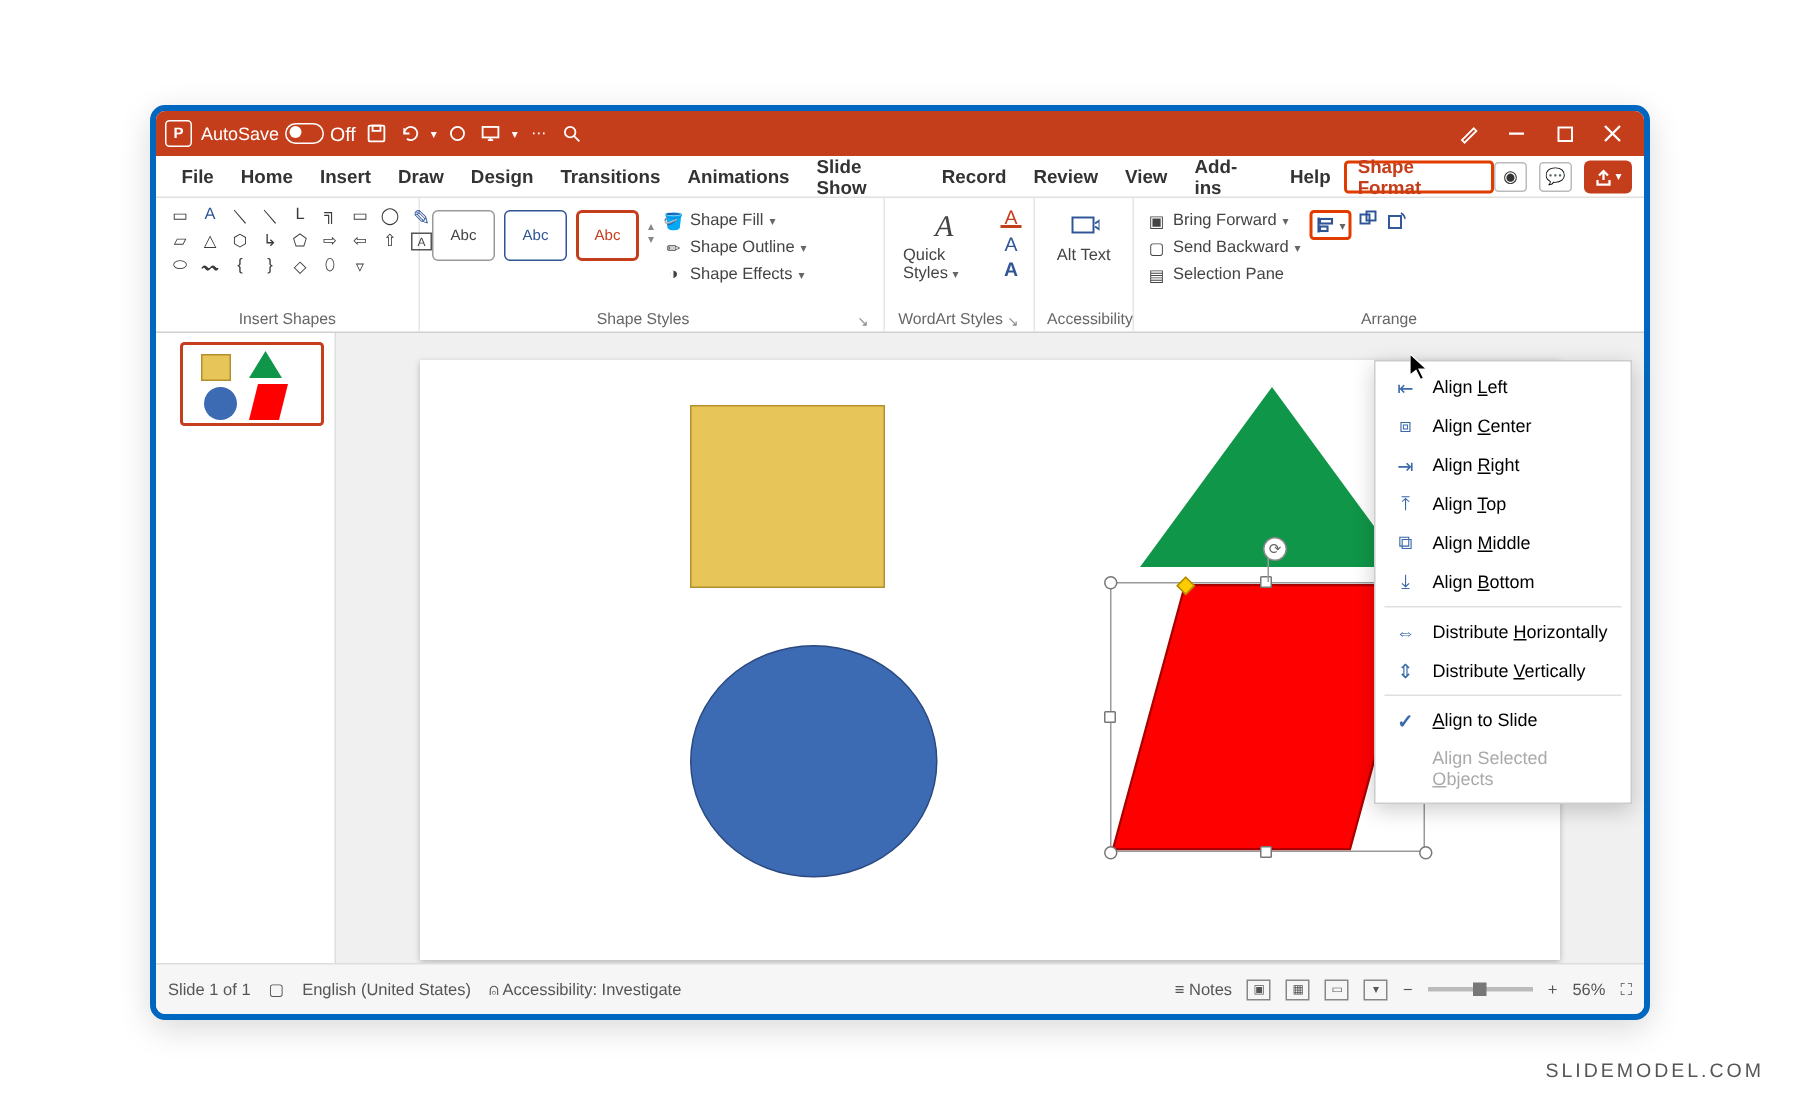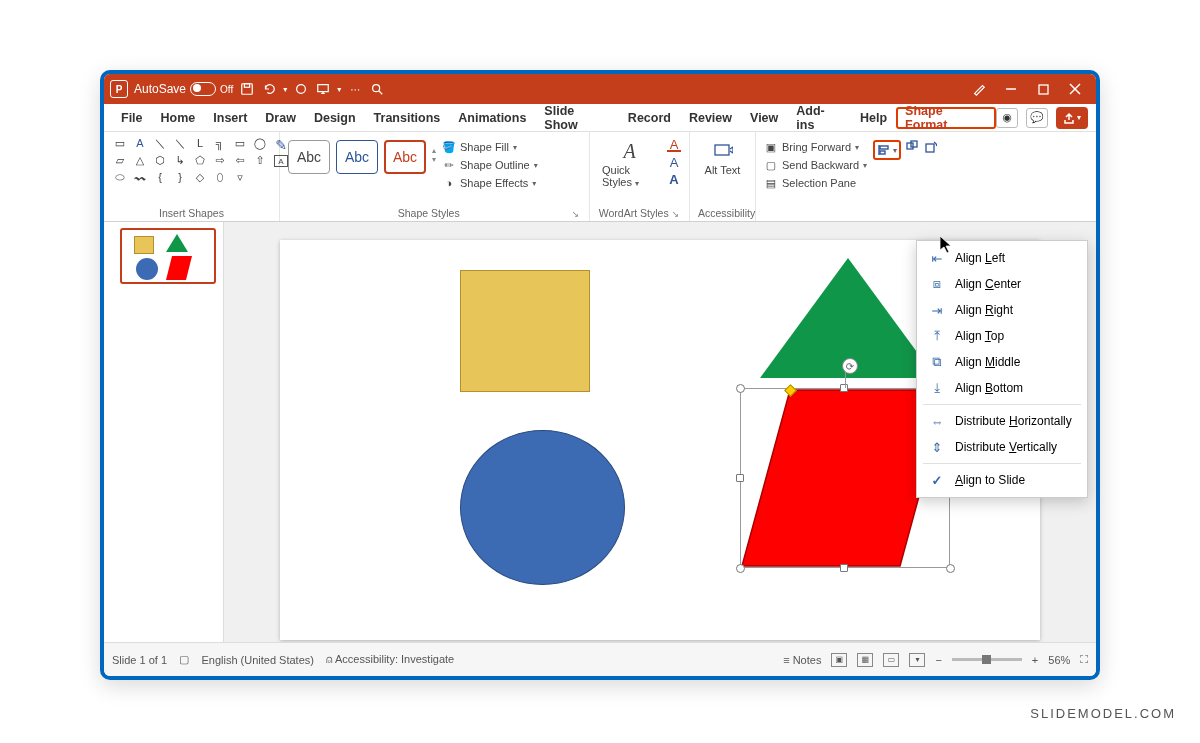--- a/index.html
+++ b/index.html
@@ -24,21 +24,21 @@
   .menubar .right-icons { display:flex; gap:8px; align-items:center; }
   .ri-box { width:22px; height:20px; border:1px solid #bbb; border-radius:3px; display:flex; align-items:center; justify-content:center; font-size:11px;}
   .share-btn { background:#c43e1c; color:#fff; width:32px; height:22px; border-radius:4px; display:flex; align-items:center; justify-content:center; gap:2px; font-size:11px;}
   
   .ribbon { height: 90px; background:#fff; border-bottom:1px solid #d0d0d0; display:flex; font-size:11px; color:#444; position:relative; }
   .ribbon-group { border-right:1px solid #e6e6e6; padding:4px 8px 2px 8px; display:flex; flex-direction:column; }
   .ribbon-group .g-body { flex:1; display:flex; gap:6px; align-items:flex-start; }
   .ribbon-group .g-label { text-align:center; color:#666; font-size:10.5px; padding-top:2px; }
   .shape-gallery { display:grid; grid-template-columns: repeat(8, 16px); grid-auto-rows:14px; gap:3px 4px; }
   .sg-cell { width:16px; height:14px; display:flex; align-items:center; justify-content:center; color:#3b3b3b; }
-  .style-swatch { width:42px; height:34px; border:1px solid #999; border-radius:4px; display:flex; align-items:center; justify-content:center; font-size:14px; margin-top:4px;}
+  .style-swatch { width:42px; height:34px; border:1px solid #999; border-radius:4px; display:flex; align-items:center; justify-content:center; font-size:10px; margin-top:4px;}
   .style-swatch.orange { border:2px solid #c43e1c; color:#c43e1c; }
   .style-swatch.blue { border:1px solid #2f5597; color:#2f5597; background:#fff; }
   .vmenu { display:flex; flex-direction:column; gap:4px; padding-top:4px; }
   .vmenu-item { display:flex; align-items:center; gap:4px; white-space:nowrap; }
   .mini-ic { width:14px; height:14px; display:inline-flex; align-items:center; justify-content:center; }
   .big-btn { display:flex; flex-direction:column; align-items:center; gap:2px; padding:4px 4px 0 4px; font-size:11px; }
   .big-btn .bi { width:22px; height:22px; display:flex; align-items:center; justify-content:center; font-size:18px; }
   .chev { font-size:8px; color:#666; }
   .dialog-launcher { font-size:9px; color:#888; align-self:flex-end; padding:0 2px;}
   .align-btn-hl { border:2px solid #e03c00; border-radius:3px; padding:1px 2px; display:flex; align-items:center; gap:2px; position:relative; }
@@ -84,21 +84,21 @@
 <body>
 
 <div class="outer-frame">
   <div class="blue-border">
 
     <div class="titlebar">
       <div class="pp-icon">P</div>
       <div class="autosave-toggle">
         <span>AutoSave</span>
         <span class="toggle"></span>
-        <span style="font-size:10px">Off</span>
+        <span style="font-size:13px">Off</span>
       </div>
       <div class="tb-icon">
           <svg width="14" height="14" viewBox="0 0 16 16" fill="none" stroke="#fff" stroke-width="1.4">
             <rect x="2" y="2" width="12" height="12" rx="1"></rect>
             <rect x="5" y="2" width="6" height="4"></rect>
           </svg>
         </div>
       <div class="tb-icon">
           <svg width="14" height="14" viewBox="0 0 16 16" fill="none" stroke="#fff" stroke-width="1.4">
             <path d="M4 8 A5 5 0 1 1 6 12"></path>
@@ -318,20 +318,21 @@
                 </svg>
               </div>
             <div class="mini-ic">
                 <svg width="16" height="16" fill="none" stroke="#2f5597" stroke-width="1.3">
                   <rect x="3" y="5" width="8" height="8"></rect>
                   <path d="M11 3 A6 6 0 0 1 14 7"></path>
                 </svg>
               </div>
           </div>
         </div>
+        <div class="g-label">Arrange</div>
       </div>
     </div>
 
     <div class="workspace">
       <div class="thumb-panel">
         <div style="position:relative">
           <span class="thumb-num">1</span>
           <div class="thumb">
             <div style="position:absolute;left:12px;top:6px;width:20px;height:18px;background:#e8c559;border:1px solid #b38f2e"></div>
             <div style="position:absolute;left:44px;top:4px;width:0;height:0;border-left:11px solid transparent;border-right:11px solid transparent;border-bottom:18px solid #109648"></div>
@@ -428,20 +429,24 @@
       </div>
     <div class="dd-item">
         <span class="dd-ic">⇕</span>
         <span>Distribute <u class="ak">V</u>ertically</span>
       </div>
     <div class="dd-sep"></div>
     <div class="dd-item">
         <span class="dd-ic dd-check">✓</span>
         <span><u class="ak">A</u>lign to Slide</span>
       </div>
+    <div class="dd-item disabled">
+        <span class="dd-ic"></span>
+        <span>Align Selected <u class="ak">O</u>bjects</span>
+      </div>
   </div>
 
   <svg class="cursor" style="top:166px; right:146px" viewBox="0 0 14 18">
       <polygon points="0,0 0,14 4,11 7,17 9,16 6,10 11,10" fill="#000" stroke="#fff" stroke-width="0.8"></polygon>
     </svg>
 </div>
 
 <div class="watermark">SLIDEMODEL.COM</div>
 
 </body></html>

